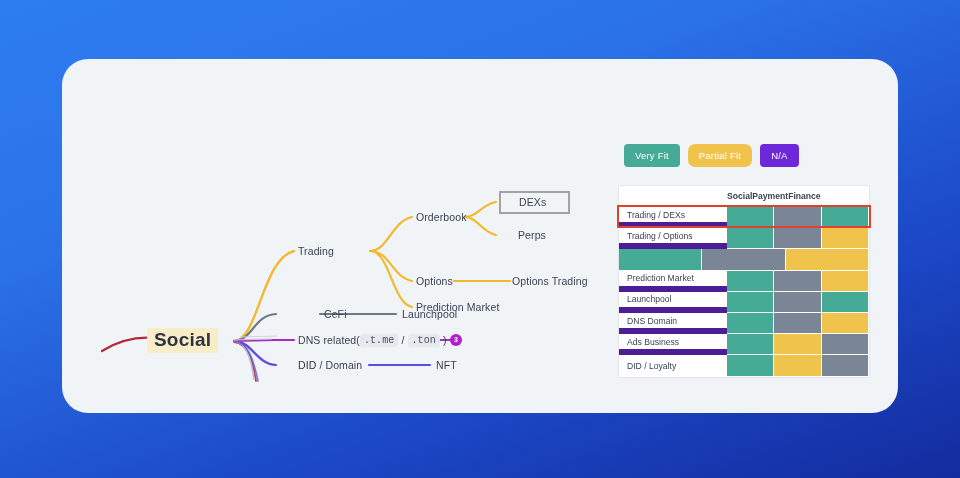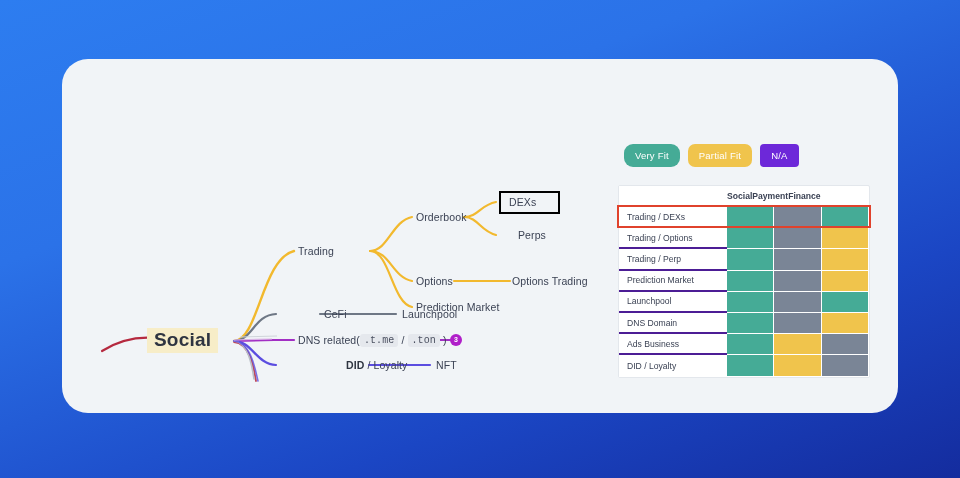--- a/index.html
+++ b/index.html
@@ -38,34 +38,34 @@
     position: absolute;
     font-size: 19px;
     font-weight: bold;
     color: #2e3440;
     background: #f7edc8;
     padding: 1px 7px 2px 7px;
     letter-spacing: .2px;
     white-space: nowrap;
   }
   .mm-box {
-    border: 2px solid #000000;
-    padding: 3px 22px 4px 8px;
+    border: 2px solid #a3a3a3;
+    padding: 3px 22px 4px 18px;
     background: transparent;
   }
   .mono-chip {
     font-family: "Liberation Mono", monospace;
     font-size: 10px;
     background: #e5e8ed;
     border-radius: 3px;
     padding: 1px 4px;
     color: #4a5060;
     vertical-align: 1px;
   }
-  .mm-bold { font-weight: bold; color: #2e3440; margin-left: 48px; }
+  .mm-bold { font-weight: normal; color: #2e3440; }
   .mm-badge {
     position: absolute;
     width: 12px; height: 12px;
     border-radius: 50%;
     background: #b01fc9;
     color: #fff;
     font-size: 7px;
     line-height: 12px;
     text-align: center;
     font-weight: bold;
@@ -100,21 +100,21 @@
   .grid-row { display: flex; height: 21.2px; }
   .grid-row.head { height: 21px; }
   .cell-label {
     width: 108px;
     flex: 0 0 108px;
     font-size: 8.6px;
     color: #3b4254;
     display: flex;
     align-items: center;
     padding-left: 8px;
-    border-bottom: 2px solid #4c1d95;
+    border-bottom: 6px solid #4c1d95;
     background: #fff;
     white-space: nowrap;
   }
   .grid-row:last-child .cell-label { border-bottom: none; }
   .cell-head {
     font-size: 8.6px;
     font-weight: bold;
     color: #3b4254;
     display: flex;
     align-items: center;
@@ -193,29 +193,29 @@
 
     <div class="mm-node" style="left:262px; top:249px;">CeFi</div>
     <div class="mm-node" style="left:340px; top:249px;">Launchpool</div>
 
     <div class="mm-node" style="left:236px; top:275px;">
       <span>DNS related(</span><span class="mono-chip">.t.me</span> <span>/</span> <span class="mono-chip">.ton</span> <span>)</span>
     </div>
     <div class="mm-badge" style="left:388px; top:275px;">3</div>
 
     <div class="mm-node" style="left:236px; top:300px;">
-      <span class="mm-bold">DID</span> <span>/ Loyalty</span>
+      <span class="mm-bold">DID</span> <span>/ Domain</span>
     </div>
     <div class="mm-node" style="left:374px; top:300px;">NFT</div>
   </div>
 
   <div id="matrix">
 
     <div id="legend">
-      <button class="legend-btn" style="background: rgb(69, 171, 150); border-radius: 9px;">Very Fit</button>
+      <button class="legend-btn" style="background: rgb(69, 171, 150);">Very Fit</button>
       <button class="legend-btn" style="background: rgb(240, 196, 76); border-radius: 7px;">Partial Fit</button>
       <button class="legend-btn" style="background: #6d28d9;">N/A</button>
     </div>
 
     <div id="grid">
       <div class="grid-row head">
         <div class="cell-label head"></div>
         <div class="cell-head">Social</div>
         <div class="cell-head">Payment</div>
         <div class="cell-head">Finance</div>
@@ -227,21 +227,20 @@
             <div class="cell c-0"></div>
             <div class="cell c-1"></div>
           </div>
           <div class="grid-row">
             <div class="cell-label">Trading / Options</div>
             <div class="cell c-1"></div>
             <div class="cell c-0"></div>
             <div class="cell c-2"></div>
           </div>
           <div class="grid-row">
-            <div class="cell-label">Trading / Perp</div>
             <div class="cell c-1"></div>
             <div class="cell c-0"></div>
             <div class="cell c-2"></div>
           </div>
           <div class="grid-row">
             <div class="cell-label">Prediction Market</div>
             <div class="cell c-1"></div>
             <div class="cell c-0"></div>
             <div class="cell c-2"></div>
           </div>

